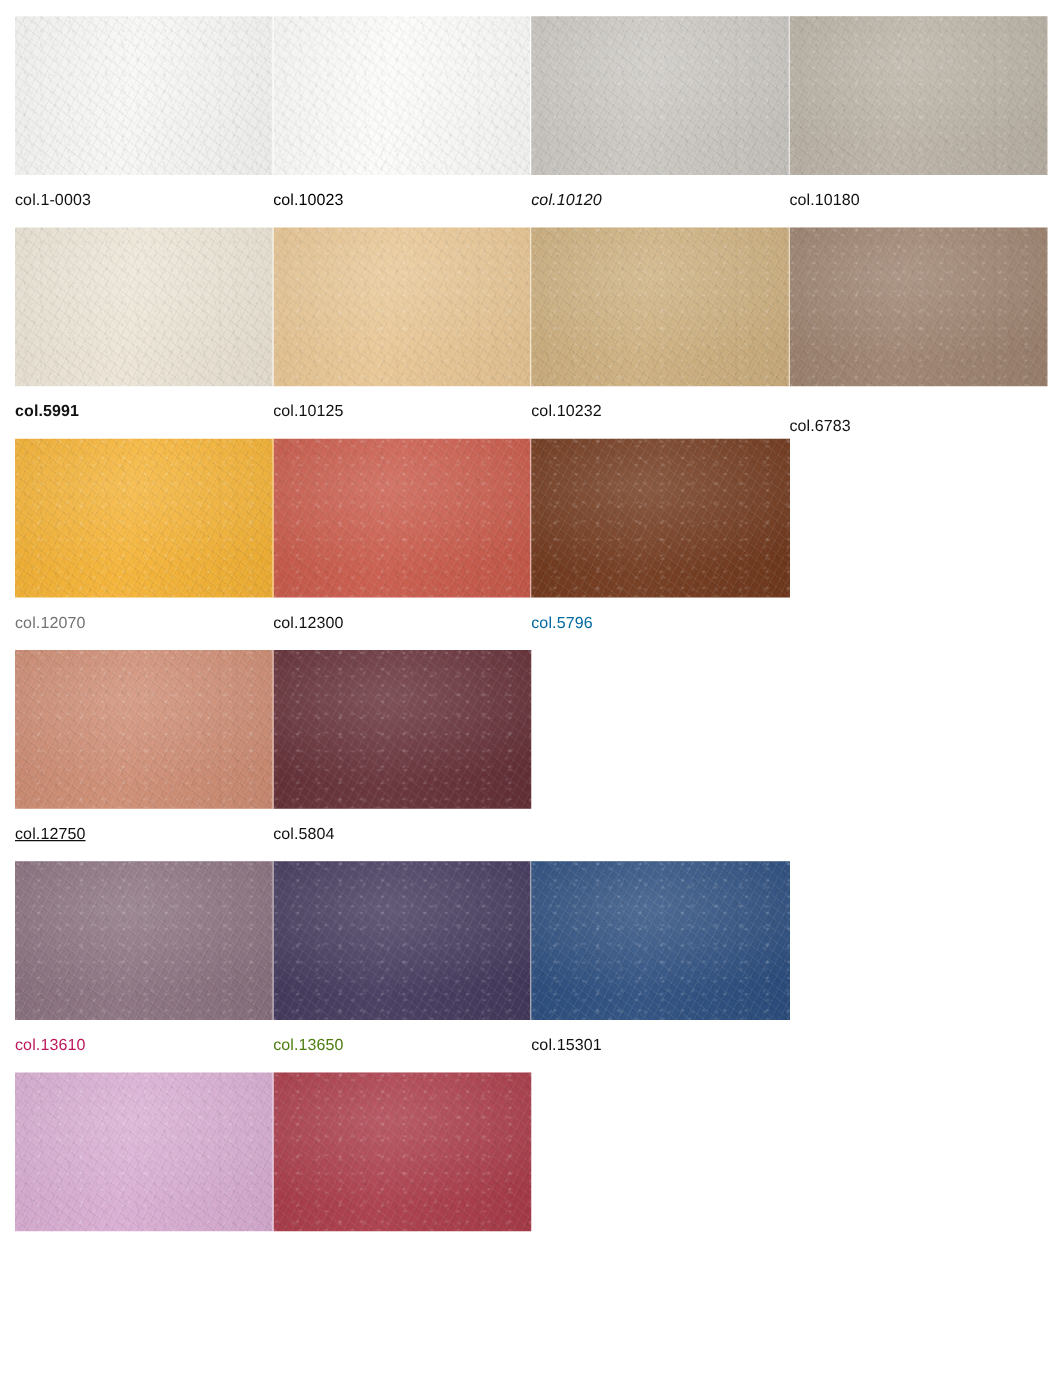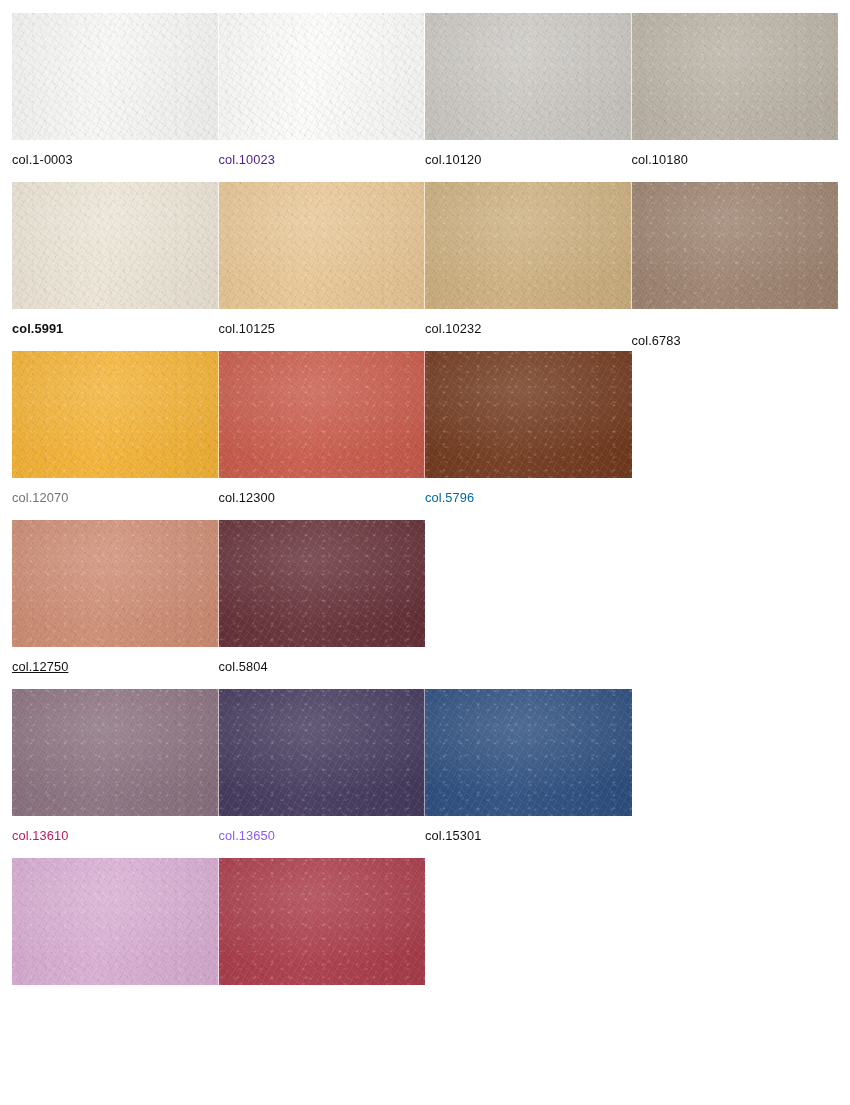--- a/index.html
+++ b/index.html
@@ -126,24 +126,24 @@
             <div class="grain2"></div>
             <div class="sheen"></div>
           </div>
         </div>
       </div>
       <div class="label-row">
         <div class="label-cell">
           <div class="swatch-label" style="color: rgb(17, 17, 17);">col.1-0003</div>
         </div>
         <div class="label-cell">
-          <div class="swatch-label" style="color: #4c1d95;">col.10023</div>
-        </div>
-        <div class="label-cell">
-          <div class="swatch-label" style="color: rgb(17, 17, 17);">col.10120</div>
+          <div class="swatch-label" style="color: #000000;">col.10023</div>
+        </div>
+        <div class="label-cell">
+          <div class="swatch-label" style="color: rgb(17, 17, 17); font-style: italic;">col.10120</div>
         </div>
         <div class="label-cell">
           <div class="swatch-label" style="color: rgb(17, 17, 17);">col.10180</div>
         </div>
       </div>
     </div>
     <div class="row-block">
       <div class="swatch-row">
         <div class="swatch-cell">
           <div class="swatch-chip" style="background: rgb(236, 229, 214);">
@@ -273,21 +273,21 @@
             <div class="grain2"></div>
             <div class="sheen"></div>
           </div>
         </div>
       </div>
       <div class="label-row">
         <div class="label-cell">
           <div class="swatch-label" style="color: #be185d;">col.13610</div>
         </div>
         <div class="label-cell">
-          <div class="swatch-label" style="color: #8b5cf6;">col.13650</div>
+          <div class="swatch-label" style="color: #4d7c0f;">col.13650</div>
         </div>
         <div class="label-cell">
           <div class="swatch-label" style="color: rgb(17, 17, 17);">col.15301</div>
         </div>
       </div>
     </div>
     <div class="row-block">
       <div class="swatch-row">
         <div class="swatch-cell">
           <div class="swatch-chip" style="background: rgb(217, 174, 211);">

